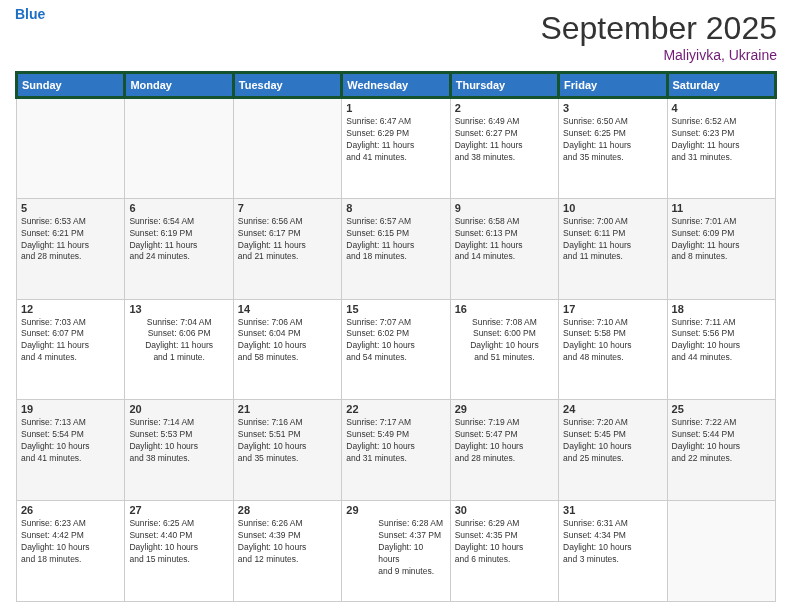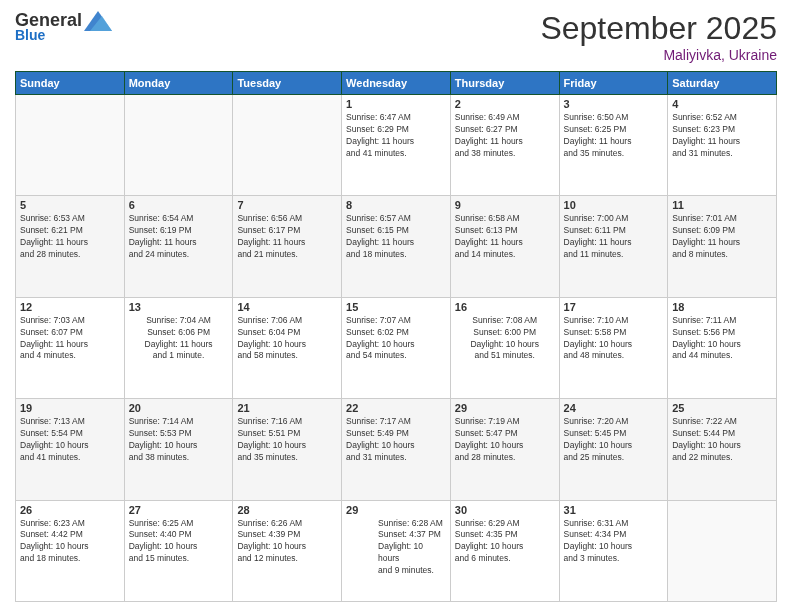--- a/index.html
+++ b/index.html
@@ -50,21 +50,21 @@
       border-collapse: collapse;
       width: 100%;
       table-layout: fixed;
     }
     .calendar th {
       background: #2e75c4;
       color: #fff;
       font-size: 11px;
       padding: 5px 4px;
       text-align: left;
-      border: 1px solid #14532d;
+      border: 3px solid #14532d;
       font-weight: bold;
     }
     .calendar td {
       vertical-align: top;
       border: 1px solid #ccc;
       padding: 3px 4px;
       font-size: 9px;
       color: #333;
       height: 88px;
       width: 113px;
@@ -94,27 +94,20 @@
       border-collapse: collapse;
       width: 100%;
     }
   </style>
 </head>
 <body>
 
 <div class="page">
   <div class="header">
     <div class="logo">
-      <div class="logo-row">
-        <span style="font-size:18px; font-weight:bold; color:#333;">General</span>
-        <svg width="28" height="20" viewBox="0 0 28 20" style="margin-left:2px;">
-          <polygon points="0,20 14,0 28,20" fill="#1e6fc5" opacity="0.85"></polygon>
-          <polygon points="6,20 18,5 28,20" fill="#5baee0" opacity="0.7"></polygon>
-        </svg>
-      </div>
       <span style="font-size:14px; font-weight:bold; color:#1e6fc5; margin-top:-4px;">Blue</span>
     </div>
     <div class="title-section">
       <div class="month-title">September 2025</div>
       <div class="location">Maliyivka, Ukraine</div>
     </div>
   </div>
 
   <table class="calendar">
     <thead>

